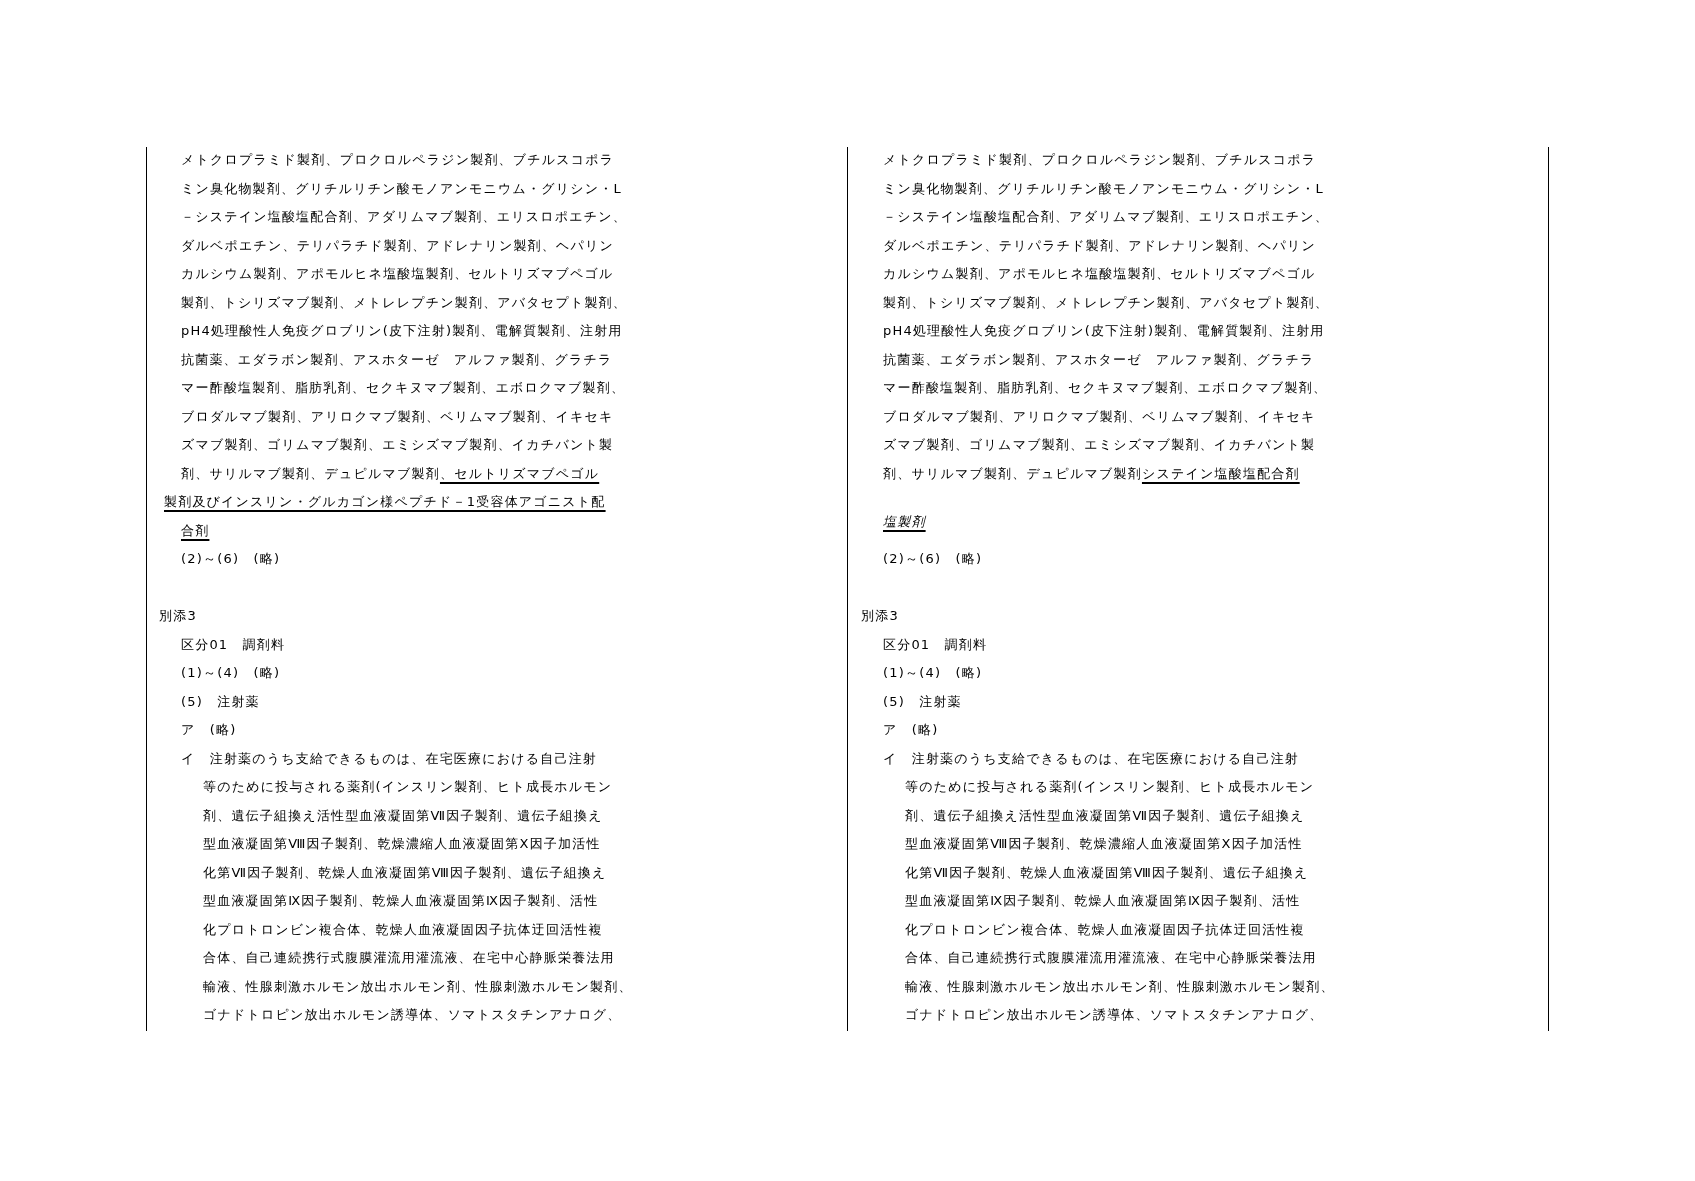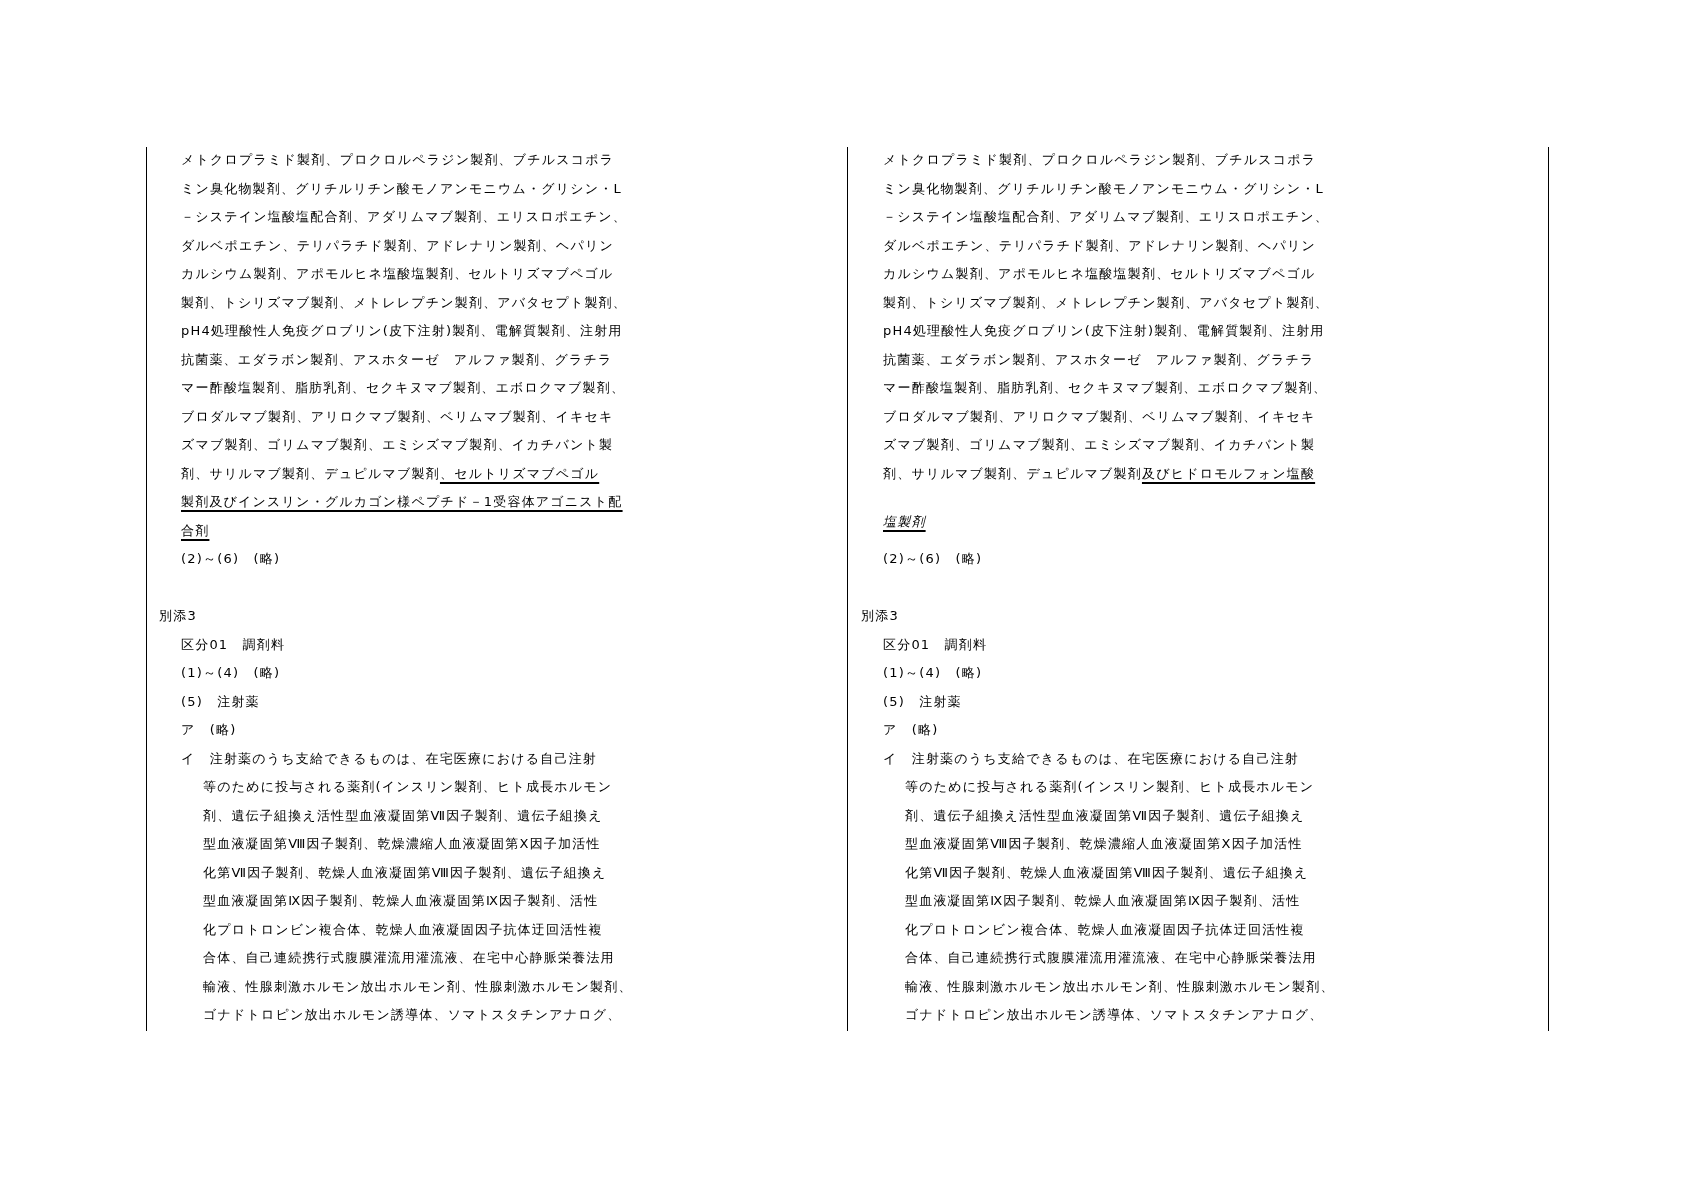--- a/index.html
+++ b/index.html
@@ -24,21 +24,21 @@
   <div class="line" style="left:181px;top:260px;">カルシウム製剤、アポモルヒネ塩酸塩製剤、セルトリズマブペゴル</div>
   <div class="line" style="left:181px;top:288.5px;">製剤、トシリズマブ製剤、メトレレプチン製剤、アバタセプト製剤、</div>
   <div class="line" style="left:181px;top:317px;">pH4処理酸性人免疫グロブリン(皮下注射)製剤、電解質製剤、注射用</div>
   <div class="line" style="left:181px;top:345.5px;">抗菌薬、エダラボン製剤、アスホターゼ　アルファ製剤、グラチラ</div>
   <div class="line" style="left:181px;top:374px;">マー酢酸塩製剤、脂肪乳剤、セクキヌマブ製剤、エボロクマブ製剤、</div>
   <div class="line" style="left:181px;top:402.5px;">ブロダルマブ製剤、アリロクマブ製剤、ベリムマブ製剤、イキセキ</div>
   <div class="line" style="left:181px;top:431px;">ズマブ製剤、ゴリムマブ製剤、エミシズマブ製剤、イカチバント製</div>
   <div class="line" style="left:181px;top:459.5px;">
     <span>剤、サリルマブ製剤、デュピルマブ製剤</span><span class="u">、セルトリズマブペゴル</span>
   </div>
-  <div class="line u" style="left:181px;top:488px;">製剤及びインスリン・グルカゴン様ペプチド－1受容体アゴニスト配</div>
+  <div class="line u" style="left:164px;top:488px;">製剤及びインスリン・グルカゴン様ペプチド－1受容体アゴニスト配</div>
   <div class="line u" style="left:181px;top:516.5px;">合剤</div>
   <div class="line" style="left:181px;top:545px;">(2)～(6)　(略)</div>
 
   <div class="line" style="left:159px;top:602px;">別添3</div>
   <div class="line" style="left:181px;top:630.5px;">区分01　調剤料</div>
   <div class="line" style="left:181px;top:659px;">(1)～(4)　(略)</div>
   <div class="line" style="left:181px;top:687.5px;">(5)　注射薬</div>
   <div class="line" style="left:181px;top:716px;">ア　(略)</div>
   <div class="line" style="left:181px;top:744.5px;">イ　注射薬のうち支給できるものは、在宅医療における自己注射</div>
   <div class="line" style="left:203px;top:773px;">等のために投与される薬剤(インスリン製剤、ヒト成長ホルモン</div>
@@ -58,21 +58,21 @@
   <div class="line" style="left:883px;top:203px;">－システイン塩酸塩配合剤、アダリムマブ製剤、エリスロポエチン、</div>
   <div class="line" style="left:883px;top:231.5px;">ダルベポエチン、テリパラチド製剤、アドレナリン製剤、ヘパリン</div>
   <div class="line" style="left:883px;top:260px;">カルシウム製剤、アポモルヒネ塩酸塩製剤、セルトリズマブペゴル</div>
   <div class="line" style="left:883px;top:288.5px;">製剤、トシリズマブ製剤、メトレレプチン製剤、アバタセプト製剤、</div>
   <div class="line" style="left:883px;top:317px;">pH4処理酸性人免疫グロブリン(皮下注射)製剤、電解質製剤、注射用</div>
   <div class="line" style="left:883px;top:345.5px;">抗菌薬、エダラボン製剤、アスホターゼ　アルファ製剤、グラチラ</div>
   <div class="line" style="left:883px;top:374px;">マー酢酸塩製剤、脂肪乳剤、セクキヌマブ製剤、エボロクマブ製剤、</div>
   <div class="line" style="left:883px;top:402.5px;">ブロダルマブ製剤、アリロクマブ製剤、ベリムマブ製剤、イキセキ</div>
   <div class="line" style="left:883px;top:431px;">ズマブ製剤、ゴリムマブ製剤、エミシズマブ製剤、イカチバント製</div>
   <div class="line" style="left:883px;top:459.5px;">
-    <span>剤、サリルマブ製剤、デュピルマブ製剤</span><span class="u">及びヒドロモルフォン塩酸</span>
+    <span>剤、サリルマブ製剤、デュピルマブ製剤</span><span class="u">システイン塩酸塩配合剤</span>
   </div>
   <div class="line u" style="left:883px;top:508px;font-style:italic;">塩製剤</div>
   <div class="line" style="left:883px;top:545px;">(2)～(6)　(略)</div>
 
   <div class="line" style="left:861px;top:602px;">別添3</div>
   <div class="line" style="left:883px;top:630.5px;">区分01　調剤料</div>
   <div class="line" style="left:883px;top:659px;">(1)～(4)　(略)</div>
   <div class="line" style="left:883px;top:687.5px;">(5)　注射薬</div>
   <div class="line" style="left:883px;top:716px;">ア　(略)</div>
   <div class="line" style="left:883px;top:744.5px;">イ　注射薬のうち支給できるものは、在宅医療における自己注射</div>

